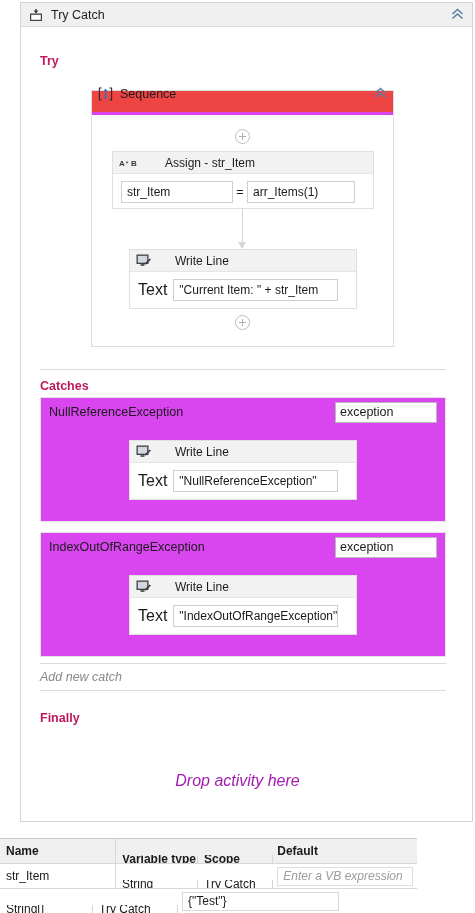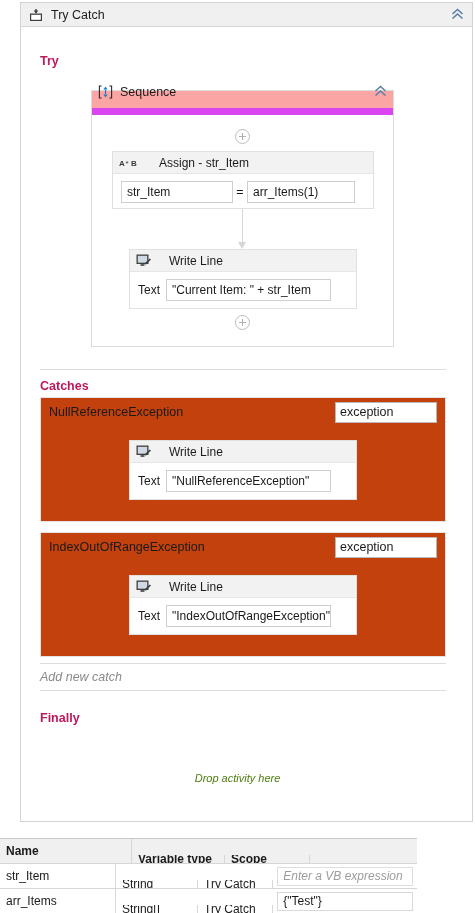--- a/index.html
+++ b/index.html
@@ -87,22 +87,22 @@
     left: 91px;
     top: 90px;
     width: 303px;
     height: 257px;
     border: 1px solid #dcdcdc;
     background: #ffffff;
     box-sizing: border-box;
   }
   .seq-header {
     height: 24px;
-    background: #fca5a5;
-    border-bottom: 7px solid #d946ef;
+    background: #ef4444;
+    border-bottom: 3px solid #d946ef;
     display: flex;
     align-items: center;
     padding: 0 4px 16px 6px;
     box-sizing: border-box;
   }
   .seq-header .title {
     font-size: 12.5px;
     margin-left: 7px;
     flex: 1;
   }
@@ -160,21 +160,21 @@
     height: 22px;
     background: #f2f2f2;
     border-bottom: 1px solid #e6e6e6;
     display: flex;
     align-items: center;
     padding-left: 6px;
     box-sizing: border-box;
   }
   .card-header .title {
     font-size: 12px;
-    margin-left: 18px;
+    margin-left: 24px;
     color: #1c1c1c;
     white-space: nowrap;
   }
   .card-body {
     display: flex;
     align-items: center;
     padding: 7px 8px 8px 8px;
     box-sizing: border-box;
   }
 
@@ -191,36 +191,36 @@
     white-space: nowrap;
     overflow: hidden;
   }
   .eq {
     width: 14px;
     text-align: center;
     font-size: 12.5px;
     color: #1a1a1a;
   }
   .field-label {
-    font-size: 12px;
+    font-size: 16px;
     color: #1a1a1a;
     margin-right: 6px;
     white-space: nowrap;
   }
 
   
   .hrule {
     position: absolute;
     height: 1px;
     background: #dcdcdc;
   }
   .catch-block {
     position: absolute;
     border: 1px solid #e4e4e4;
-    background: #c2410c;
+    background: #d946ef;
     box-sizing: border-box;
   }
   .catch-row {
     position: relative;
     height: 30px;
   }
   .catch-type {
     position: absolute;
     left: 8px; top: 7px;
     font-size: 12.5px;
@@ -244,22 +244,22 @@
   .add-new-catch {
     position: absolute;
     font-style: italic;
     font-size: 12.5px;
     color: #8a8a8a;
   }
 
   .drop-here {
     position: absolute;
     font-style: italic;
-    font-size: 11px;
-    color: #4d7c0f;
+    font-size: 16px;
+    color: #a21caf;
     width: 100%;
     text-align: center;
   }
 
   
   .var-grid {
     position: absolute;
     left: 0;
     top: 838px;
     width: 417px;
@@ -466,32 +466,32 @@
 
   <div class="drop-here" style="left:0px; top:772px;">Drop activity here</div>
 
 </div>
 
 <div class="var-grid">
   <div class="var-row head">
     <div class="var-cell c-name">Name</div>
     <div class="var-cell c-type">Variable type</div>
     <div class="var-cell c-scope">Scope</div>
+    <div class="var-cell c-def">Default</div>
   </div>
 
   <div class="var-row">
     <div class="var-cell c-name">str_Item</div>
     <div class="var-cell c-type">String</div>
     <div class="var-cell c-scope">Try Catch</div>
     <div class="var-cell c-def">
       <div class="def-input placeholder">Enter a VB expression</div>
     </div>
   </div>
 
   <div class="var-row">
-    <div class="var-cell c-name">arr_Items</div>
     <div class="var-cell c-type">String[]</div>
     <div class="var-cell c-scope">Try Catch</div>
     <div class="var-cell c-def">
       <div class="def-input">{"Test"}</div>
     </div>
   </div>
 </div>
 
 </body></html>

